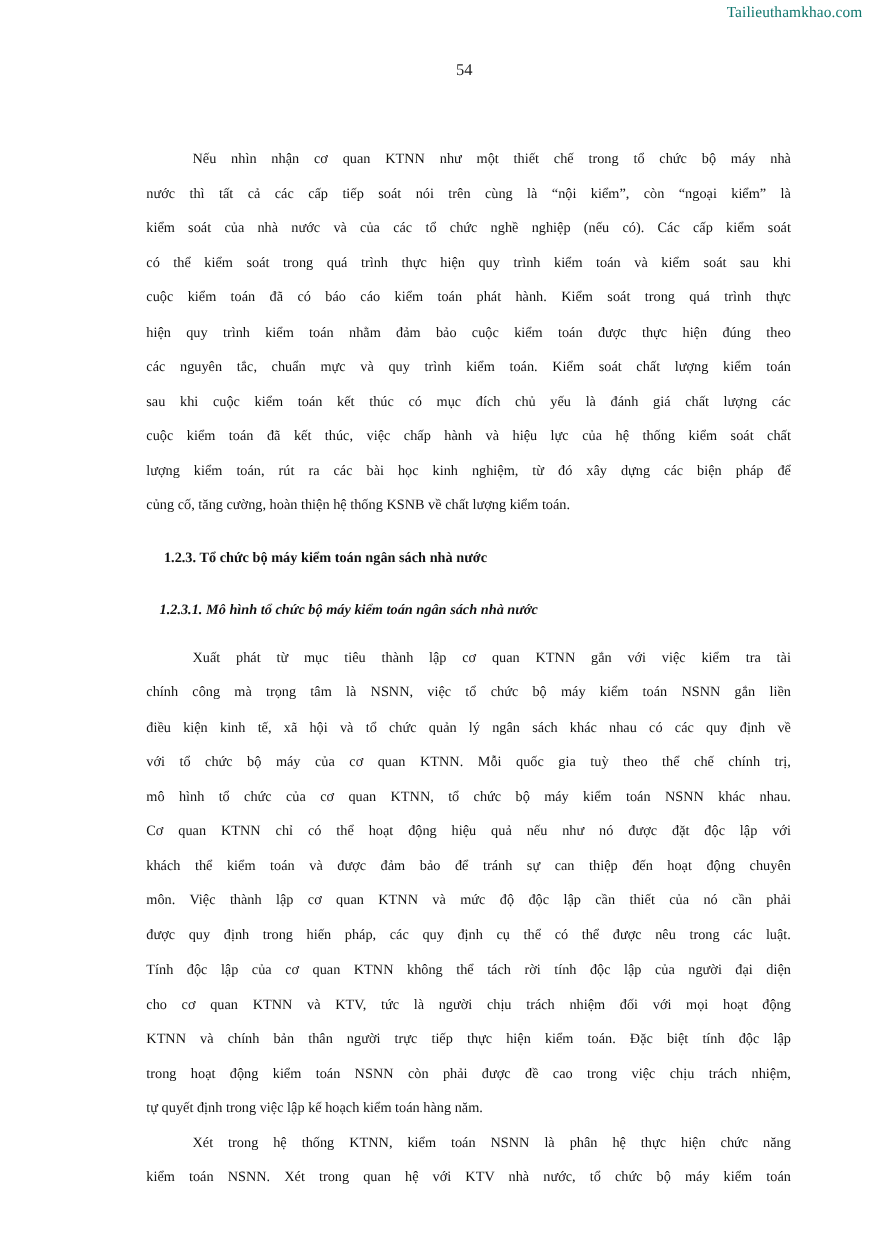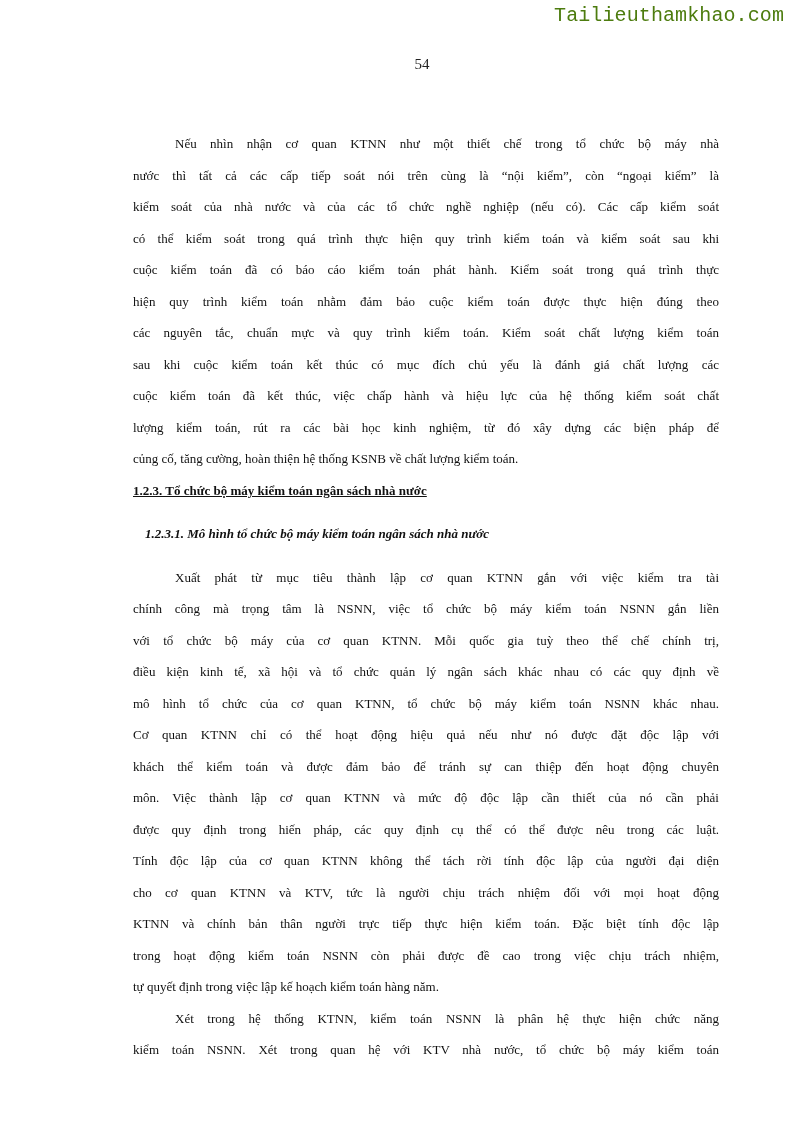--- a/index.html
+++ b/index.html
@@ -12,23 +12,23 @@
       height: 1123px;
       position: relative;
       overflow: hidden;
       font-family: "Liberation Serif", "DejaVu Serif", serif;
       color: #111111;
     }
     .watermark {
       position: absolute;
       top: 4px;
       right: 10px;
-      font-family: Liberation Mono, monospace;
-      font-size: 20px;
-      color: #4d7c0f;
+      font-family: Liberation Serif, serif;
+      font-size: 14px;
+      color: #0f766e;
       letter-spacing: 0.1px;
     }
     .page-number {
       position: absolute;
       top: 56px;
       left: 0;
       width: 844px;
       text-align: center;
       font-size: 15px;
       color: #222;
@@ -41,22 +41,21 @@
       font-size: 13px;
       line-height: 31.5px;
     }
     .content p {
       margin: 0;
       text-align: justify;
       text-align-last: left;
     }
     .content .h-bold {
       font-weight: bold;
-      margin: 0;
-      text-decoration: underline;
+      margin: 16px;
     }
     .content .h-bold-italic {
       font-weight: bold;
       font-style: italic;
       margin: 12px;
     }
     .line {
       display: block;
       text-align: justify;
       text-align-last: justify;
@@ -91,22 +90,22 @@
     <span class="line">lượng kiểm toán, rút ra các bài học kinh nghiệm, từ đó xây dựng các biện pháp để</span>
     <span class="line last">củng cố, tăng cường, hoàn thiện hệ thống KSNB về chất lượng kiểm toán.</span>
   </p>
 
   <div class="h-bold">1.2.3. Tổ chức bộ máy kiểm toán ngân sách nhà nước</div>
   <div class="h-bold-italic">1.2.3.1. Mô hình tổ chức bộ máy kiểm toán ngân sách nhà nước</div>
 
   <p>
     <span class="line first">Xuất phát từ mục tiêu thành lập cơ quan KTNN gắn với việc kiểm tra tài</span>
     <span class="line">chính công mà trọng tâm là NSNN, việc tổ chức bộ máy kiểm toán NSNN gắn liền</span>
+    <span class="line">điều kiện kinh tế, xã hội và tổ chức quản lý ngân sách khác nhau có các quy định về</span>
     <span class="line">với tổ chức bộ máy của cơ quan KTNN. Mỗi quốc gia tuỳ theo thể chế chính trị,</span>
-    <span class="line">điều kiện kinh tế, xã hội và tổ chức quản lý ngân sách khác nhau có các quy định về</span>
     <span class="line">mô hình tổ chức của cơ quan KTNN, tổ chức bộ máy kiểm toán NSNN khác nhau.</span>
     <span class="line">Cơ quan KTNN chỉ có thể hoạt động hiệu quả nếu như nó được đặt độc lập với</span>
     <span class="line">khách thể kiểm toán và được đảm bảo để tránh sự can thiệp đến hoạt động chuyên</span>
     <span class="line">môn. Việc thành lập cơ quan KTNN và mức độ độc lập cần thiết của nó cần phải</span>
     <span class="line">được quy định trong hiến pháp, các quy định cụ thể có thể được nêu trong các luật.</span>
     <span class="line">Tính độc lập của cơ quan KTNN không thể tách rời tính độc lập của người đại diện</span>
     <span class="line">cho cơ quan KTNN và KTV, tức là người chịu trách nhiệm đối với mọi hoạt động</span>
     <span class="line">KTNN và chính bản thân người trực tiếp thực hiện kiểm toán. Đặc biệt tính độc lập</span>
     <span class="line">trong hoạt động kiểm toán NSNN còn phải được đề cao trong việc chịu trách nhiệm,</span>
     <span class="line last">tự quyết định trong việc lập kế hoạch kiểm toán hàng năm.</span>

